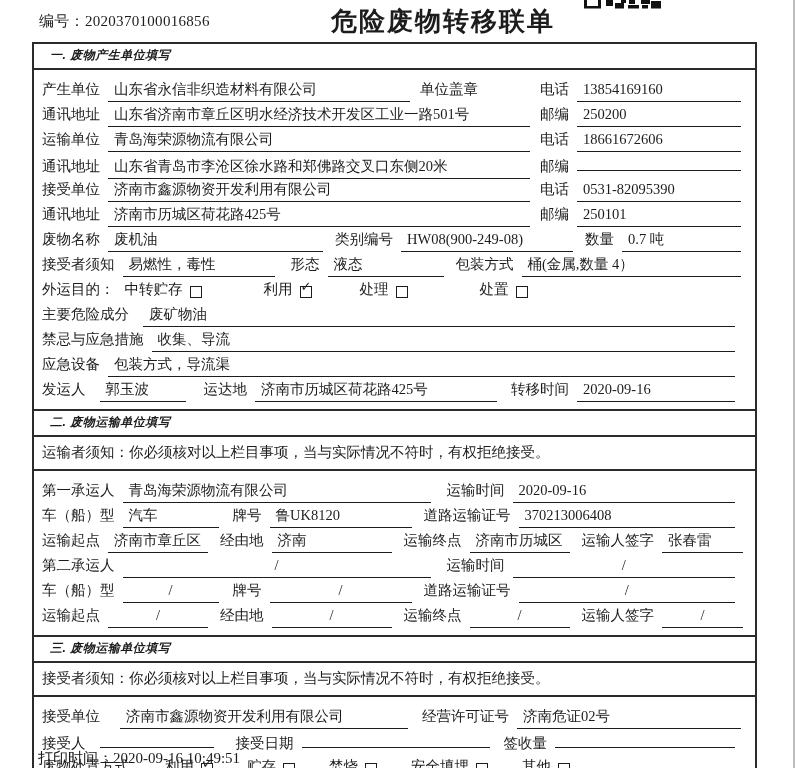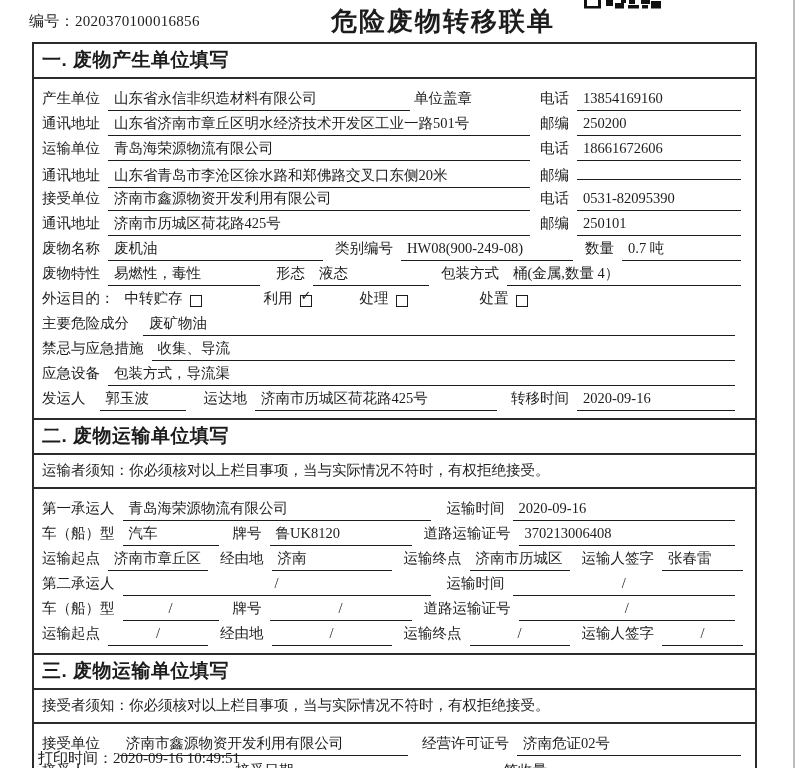--- a/index.html
+++ b/index.html
@@ -7,34 +7,34 @@
   body {
     position:relative;
     font-family:"Liberation Serif","DejaVu Serif",serif;
     color:#1c1c1c;
     font-size:14.5px;
   }
   .page-edge {
     position:absolute; top:0; right:1px; width:2px; height:768px;
     background:#bdbdbd;
   }
-  .doc-no { position:absolute; left:29px; top:12px; font-size:15px; letter-spacing:.3px;text-align:right; }
+  .doc-no { position:absolute; left:39px; top:12px; font-size:15px; letter-spacing:.3px;text-align:right; }
   .doc-title {
     position:absolute; left:90px; top:4px; width:706px; text-align:center;
     font-size:26px; font-weight:700; letter-spacing:2px;
   }
   .qr-cut { position:absolute; left:584px; top:0; }
   .form {
     position:absolute; left:32px; top:42px; width:725px;
     border:2px solid #2b2b2b; background:#fff;
   }
   .sec-hdr {
     font-family:"Liberation Sans","DejaVu Sans",sans-serif;
-    font-weight:700; font-size:19px; padding:3px 8px 4px;
-    border-bottom:2px solid #2b2b2b; letter-spacing:.5px;
+    font-weight:700; font-size:12px; padding:3px 16px 4px;
+    border-bottom:2px solid #2b2b2b; letter-spacing:.5px;font-style:italic;
   }
   .sec-hdr.mid { border-top:2px solid #2b2b2b; }
   .notice { padding:6px 8px 7px; border-bottom:2px solid #2b2b2b; }
   .sec-body { padding:8px 8px 6px; }
   .row { display:flex; align-items:baseline; height:25px; line-height:23px; white-space:nowrap; }
   .lb { flex:0 0 auto; margin-right:8px; }
   .uv {
     display:inline-block; flex:0 0 auto;
     border-bottom:1px solid #1c1c1c; padding:0 3px 0 6px;
     min-height:18px; overflow:hidden;
@@ -81,21 +81,21 @@
 
 <div class="form">
 
   <div class="sec-hdr">一. 废物产生单位填写</div>
   <div class="sec-body">
 
     <div class="row">
       <div class="left">
         <span class="lb">产生单位</span>
         <span class="uv" style="width:302px">山东省永信非织造材料有限公司</span>
-        <span class="lb" style="margin-left:4px">单位盖章</span>
+        <span class="lb" style="margin-left:10px">单位盖章</span>
       </div>
       <span class="lb">电话</span>
       <span class="uv fill">13854169160</span>
     </div>
 
     <div class="row">
       <div class="left">
         <span class="lb">通讯地址</span>
         <span class="uv grow" style="margin-right:10px">山东省济南市章丘区明水经济技术开发区工业一路501号</span>
       </div>
@@ -142,21 +142,21 @@
     <div class="row">
       <span class="lb">废物名称</span>
       <span class="uv" style="width:215px">废机油</span>
       <span class="lb" style="margin-left:12px">类别编号</span>
       <span class="uv" style="width:172px">HW08(900-249-08)</span>
       <span class="lb" style="margin-left:12px">数量</span>
       <span class="uv fill">0.7 吨</span>
     </div>
 
     <div class="row">
-      <span class="lb">废物特性</span>
+      <span class="lb">接受者须知</span>
       <span class="uv" style="width:152px">易燃性，毒性</span>
       <span class="lb" style="margin-left:16px">形态</span>
       <span class="uv" style="width:116px">液态</span>
       <span class="lb" style="margin-left:12px">包装方式</span>
       <span class="uv fill">桶(金属,数量 4）</span>
     </div>
 
     <div class="row">
       <span class="lb">外运目的：</span>
       <span class="lb" style="margin-left:2px;margin-right:0">中转贮存</span>

